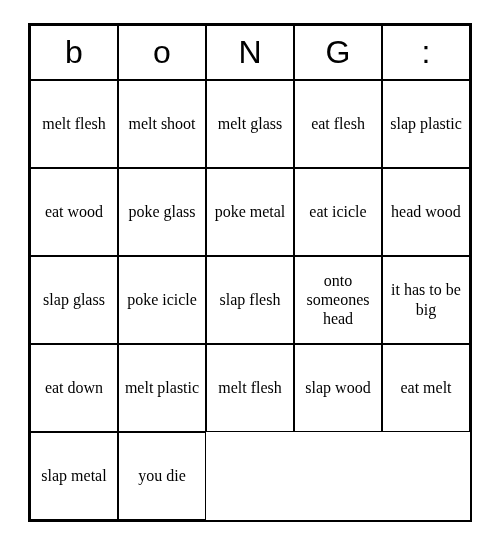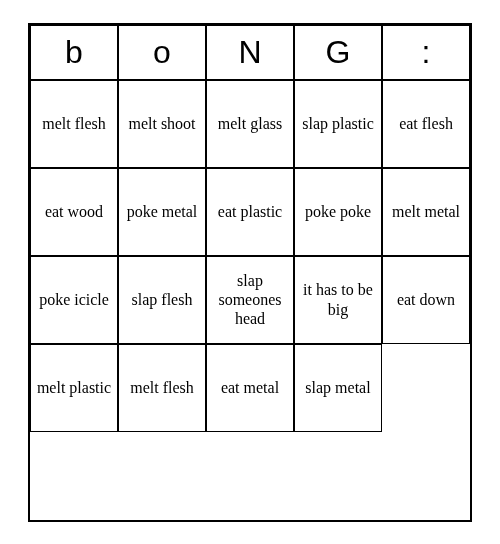--- a/index.html
+++ b/index.html
@@ -56,30 +56,33 @@
     <div class="header-cell">b</div>
     <div class="header-cell">o</div>
     <div class="header-cell">N</div>
     <div class="header-cell">G</div>
     <div class="header-cell">:</div>
   </div>
   <div class="bingo-grid" id="bingo-grid">
   <div class="bingo-cell">melt flesh</div>
       <div class="bingo-cell">melt shoot</div>
       <div class="bingo-cell">melt glass</div>
+      <div class="bingo-cell">eat flesh</div>
       <div class="bingo-cell">slap plastic</div>
-      <div class="bingo-cell">eat flesh</div>
       <div class="bingo-cell">eat wood</div>
+      <div class="bingo-cell">poke glass</div>
       <div class="bingo-cell">poke metal</div>
-      <div class="bingo-cell">eat plastic</div>
-      <div class="bingo-cell">poke poke</div>
-      <div class="bingo-cell">melt metal</div>
+      <div class="bingo-cell">eat icicle</div>
+      <div class="bingo-cell">head wood</div>
+      <div class="bingo-cell">slap glass</div>
       <div class="bingo-cell">poke icicle</div>
       <div class="bingo-cell">slap flesh</div>
-      <div class="bingo-cell">slap someones head</div>
+      <div class="bingo-cell">onto someones head</div>
       <div class="bingo-cell">it has to be big</div>
       <div class="bingo-cell">eat down</div>
       <div class="bingo-cell">melt plastic</div>
       <div class="bingo-cell">melt flesh</div>
-      <div class="bingo-cell">eat metal</div>
+      <div class="bingo-cell">slap wood</div>
+      <div class="bingo-cell">eat melt</div>
       <div class="bingo-cell">slap metal</div>
+      <div class="bingo-cell">you die</div>
     </div>
 </div>
 
 </body></html>

